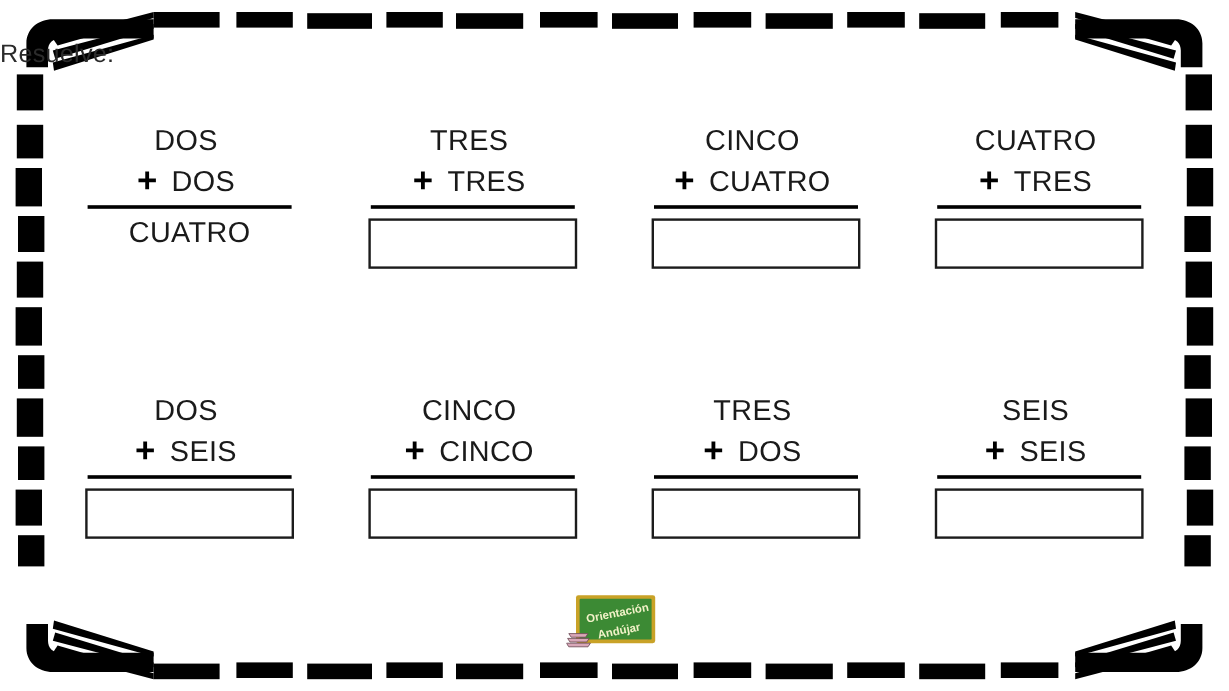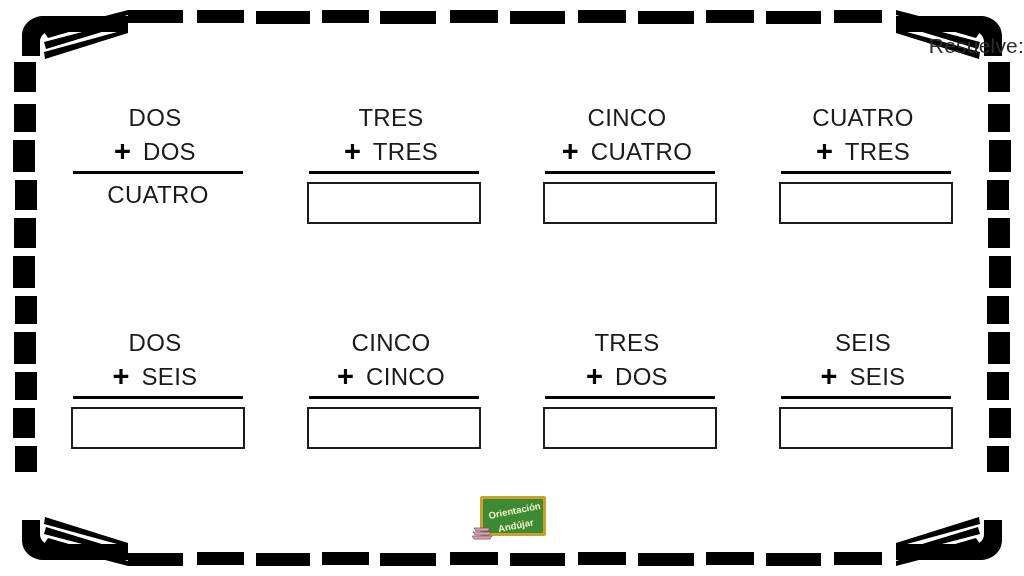--- a/index.html
+++ b/index.html
@@ -47,21 +47,21 @@
   .corner-tr { right: 10px; top: 2px; transform: scaleX(-1); }
   .corner-bl { left: 10px;  bottom: 2px; transform: scaleY(-1); }
   .corner-br { right: 10px; bottom: 2px; transform: scale(-1,-1); }
 
   
   .sheet-title {
     position: absolute;
     top: 34px;
     left: 0;
     width: 100%;
-    text-align: right;
+    text-align: left;
     font-size: 21px;
     color: #2b2b2b;
     font-weight: 400;
     letter-spacing: 0.2px;
   }
 
   .grid {
     position: absolute;
     left: 40px;
     top: 105px;

